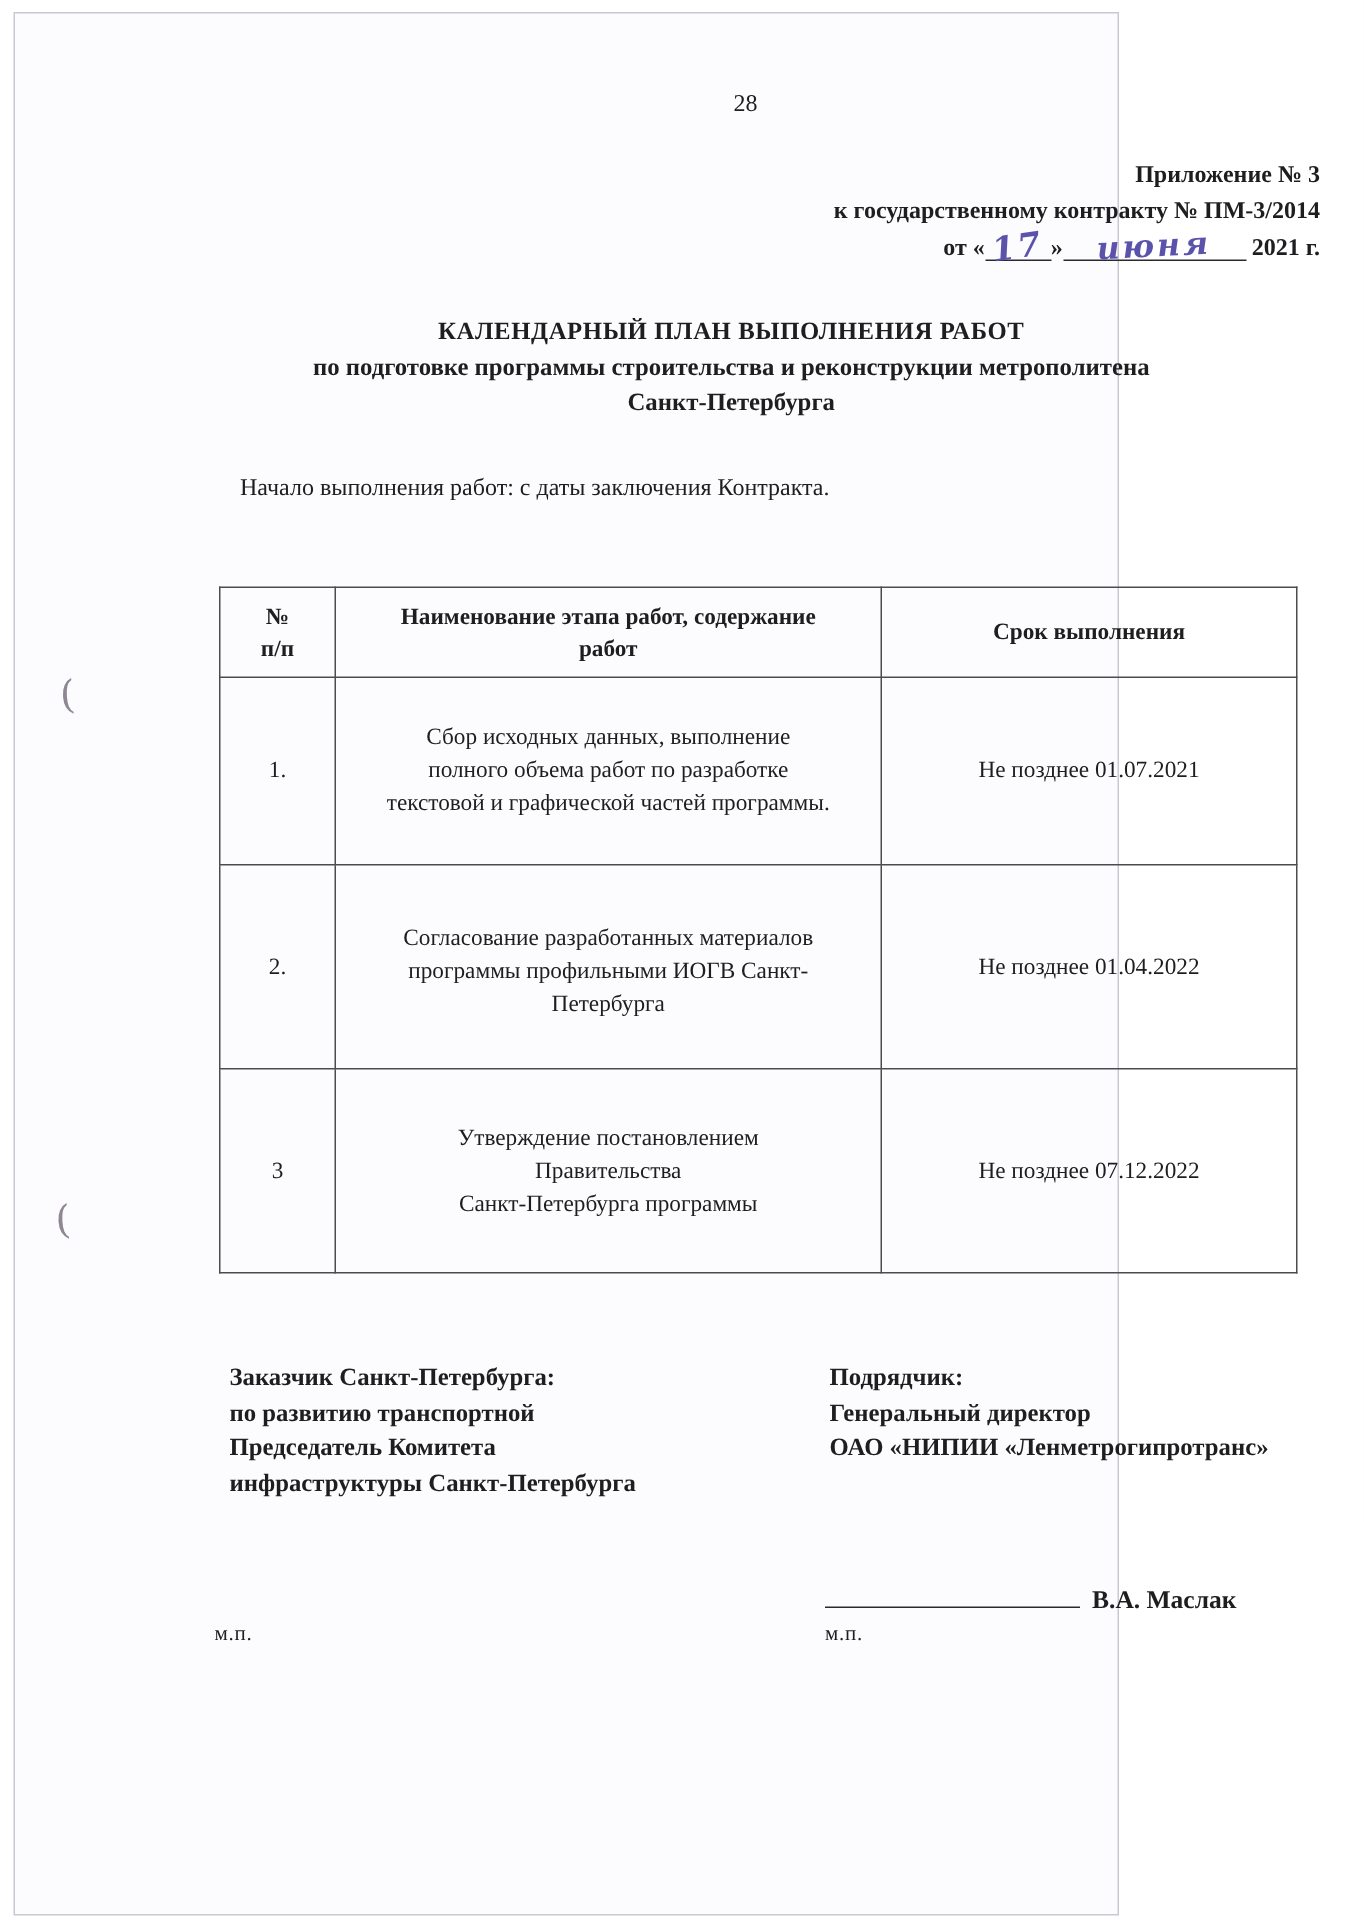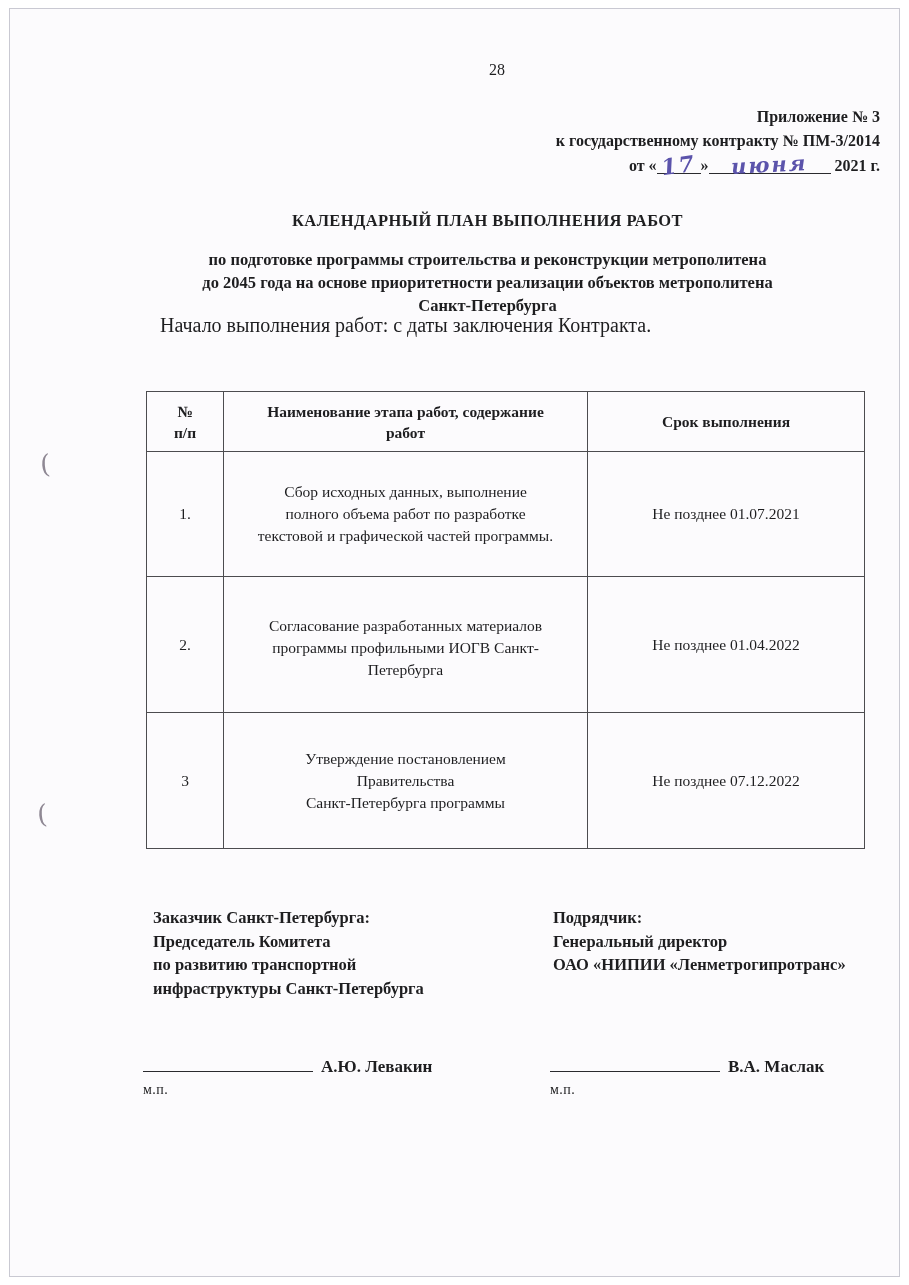--- a/index.html
+++ b/index.html
@@ -6,21 +6,21 @@
   html, body { background: #ffffff; }
   body {
     width: 909px; height: 1285px;
     position: relative;
     font-family: "Liberation Serif", "DejaVu Serif", serif;
     color: #1e1e20;
   }
   .page {
     position: absolute;
     left: 9px; top: 8px;
-    width: 891px; height: 1269px;
+    width: 737px; height: 1269px;
     background: #fcfbfd;
     border: 1px solid #c9c9d2;
   }
   .abs { position: absolute; }
 
   .page-number {
     left: 479px; top: 52px;
     font-size: 16px;
   }
 
@@ -53,25 +53,25 @@
   .hw.day-text { font-size: 22px; transform: rotate(-8deg) translateY(2px); }
   .hw.month-text { font-size: 21px; transform: rotate(-3deg) translateY(1px); }
 
   .title-block {
     left: 90px; top: 200px; width: 775px;
     text-align: center;
     font-weight: bold;
     font-size: 16.5px;
     line-height: 23px;
   }
-  .title-block .t1 { letter-spacing: 0.4px; margin-bottom: 16px; }
+  .title-block .t1 { letter-spacing: 0.4px; margin-bottom: 1px; }
 
   .intro {
     left: 150px; top: 305px;
-    font-size: 20px;
+    font-size: 16px;
     line-height: 23px;
   }
 
   table.plan {
     position: absolute;
     left: 136px; top: 382px;
     width: 718px;
     border-collapse: collapse;
     table-layout: fixed;
     font-size: 15.5px;
@@ -139,21 +139,20 @@
     <div>Приложение № 3</div>
     <div>к государственному контракту № ПМ-3/2014</div>
     <div class="date-line">
       <span>от «</span><span class="hw-slot day"><span class="hw day-text">17</span></span><span>»</span><span class="hw-slot month"><span class="hw month-text">июня</span></span><span> </span><span>2021 г.</span>
     </div>
   </div>
 
   <div class="abs title-block">
     <div class="t1">КАЛЕНДАРНЫЙ ПЛАН ВЫПОЛНЕНИЯ РАБОТ</div>
     <div>по подготовке программы строительства и реконструкции метрополитена</div>
-    <div>до 2045 года на основе приоритетности реализации объектов метрополитена</div>
     <div>Санкт-Петербурга</div>
   </div>
 
   <div class="abs intro">
     <div>Начало выполнения работ: с даты заключения Контракта.</div>
   </div>
 
   <table class="plan">
     <colgroup>
       <col class="col-num">
@@ -189,34 +188,31 @@
         <td class="name-cell">Утверждение постановлением
 Правительства
 Санкт-Петербурга программы</td>
         <td>Не позднее 07.12.2022</td>
       </tr>
     </tbody>
   </table>
 
   <div class="abs sig-col sig-customer">
     <div>Заказчик Санкт-Петербурга:</div>
+    <div>по развитию транспортной</div>
     <div>Председатель Комитета</div>
-    <div>по развитию транспортной</div>
     <div>инфраструктуры Санкт-Петербурга</div>
   </div>
 
   <div class="abs sig-col sig-contractor">
     <div>Подрядчик:</div>
     <div>Генеральный директор</div>
     <div>ОАО «НИПИИ «Ленметрогипротранс»</div>
   </div>
 
-  <div class="abs sig-line-row sig-line-left">
-    <span class="sig-rule"></span><span>А.Ю. Левакин</span>
-  </div>
   <div class="abs seal seal-left">м.п.</div>
 
   <div class="abs sig-line-row sig-line-right">
     <span class="sig-rule"></span><span>В.А. Маслак</span>
   </div>
   <div class="abs seal seal-right">м.п.</div>
 
   <div class="abs margin-mark mark-1">(</div>
   <div class="abs margin-mark mark-2">(</div>
 

